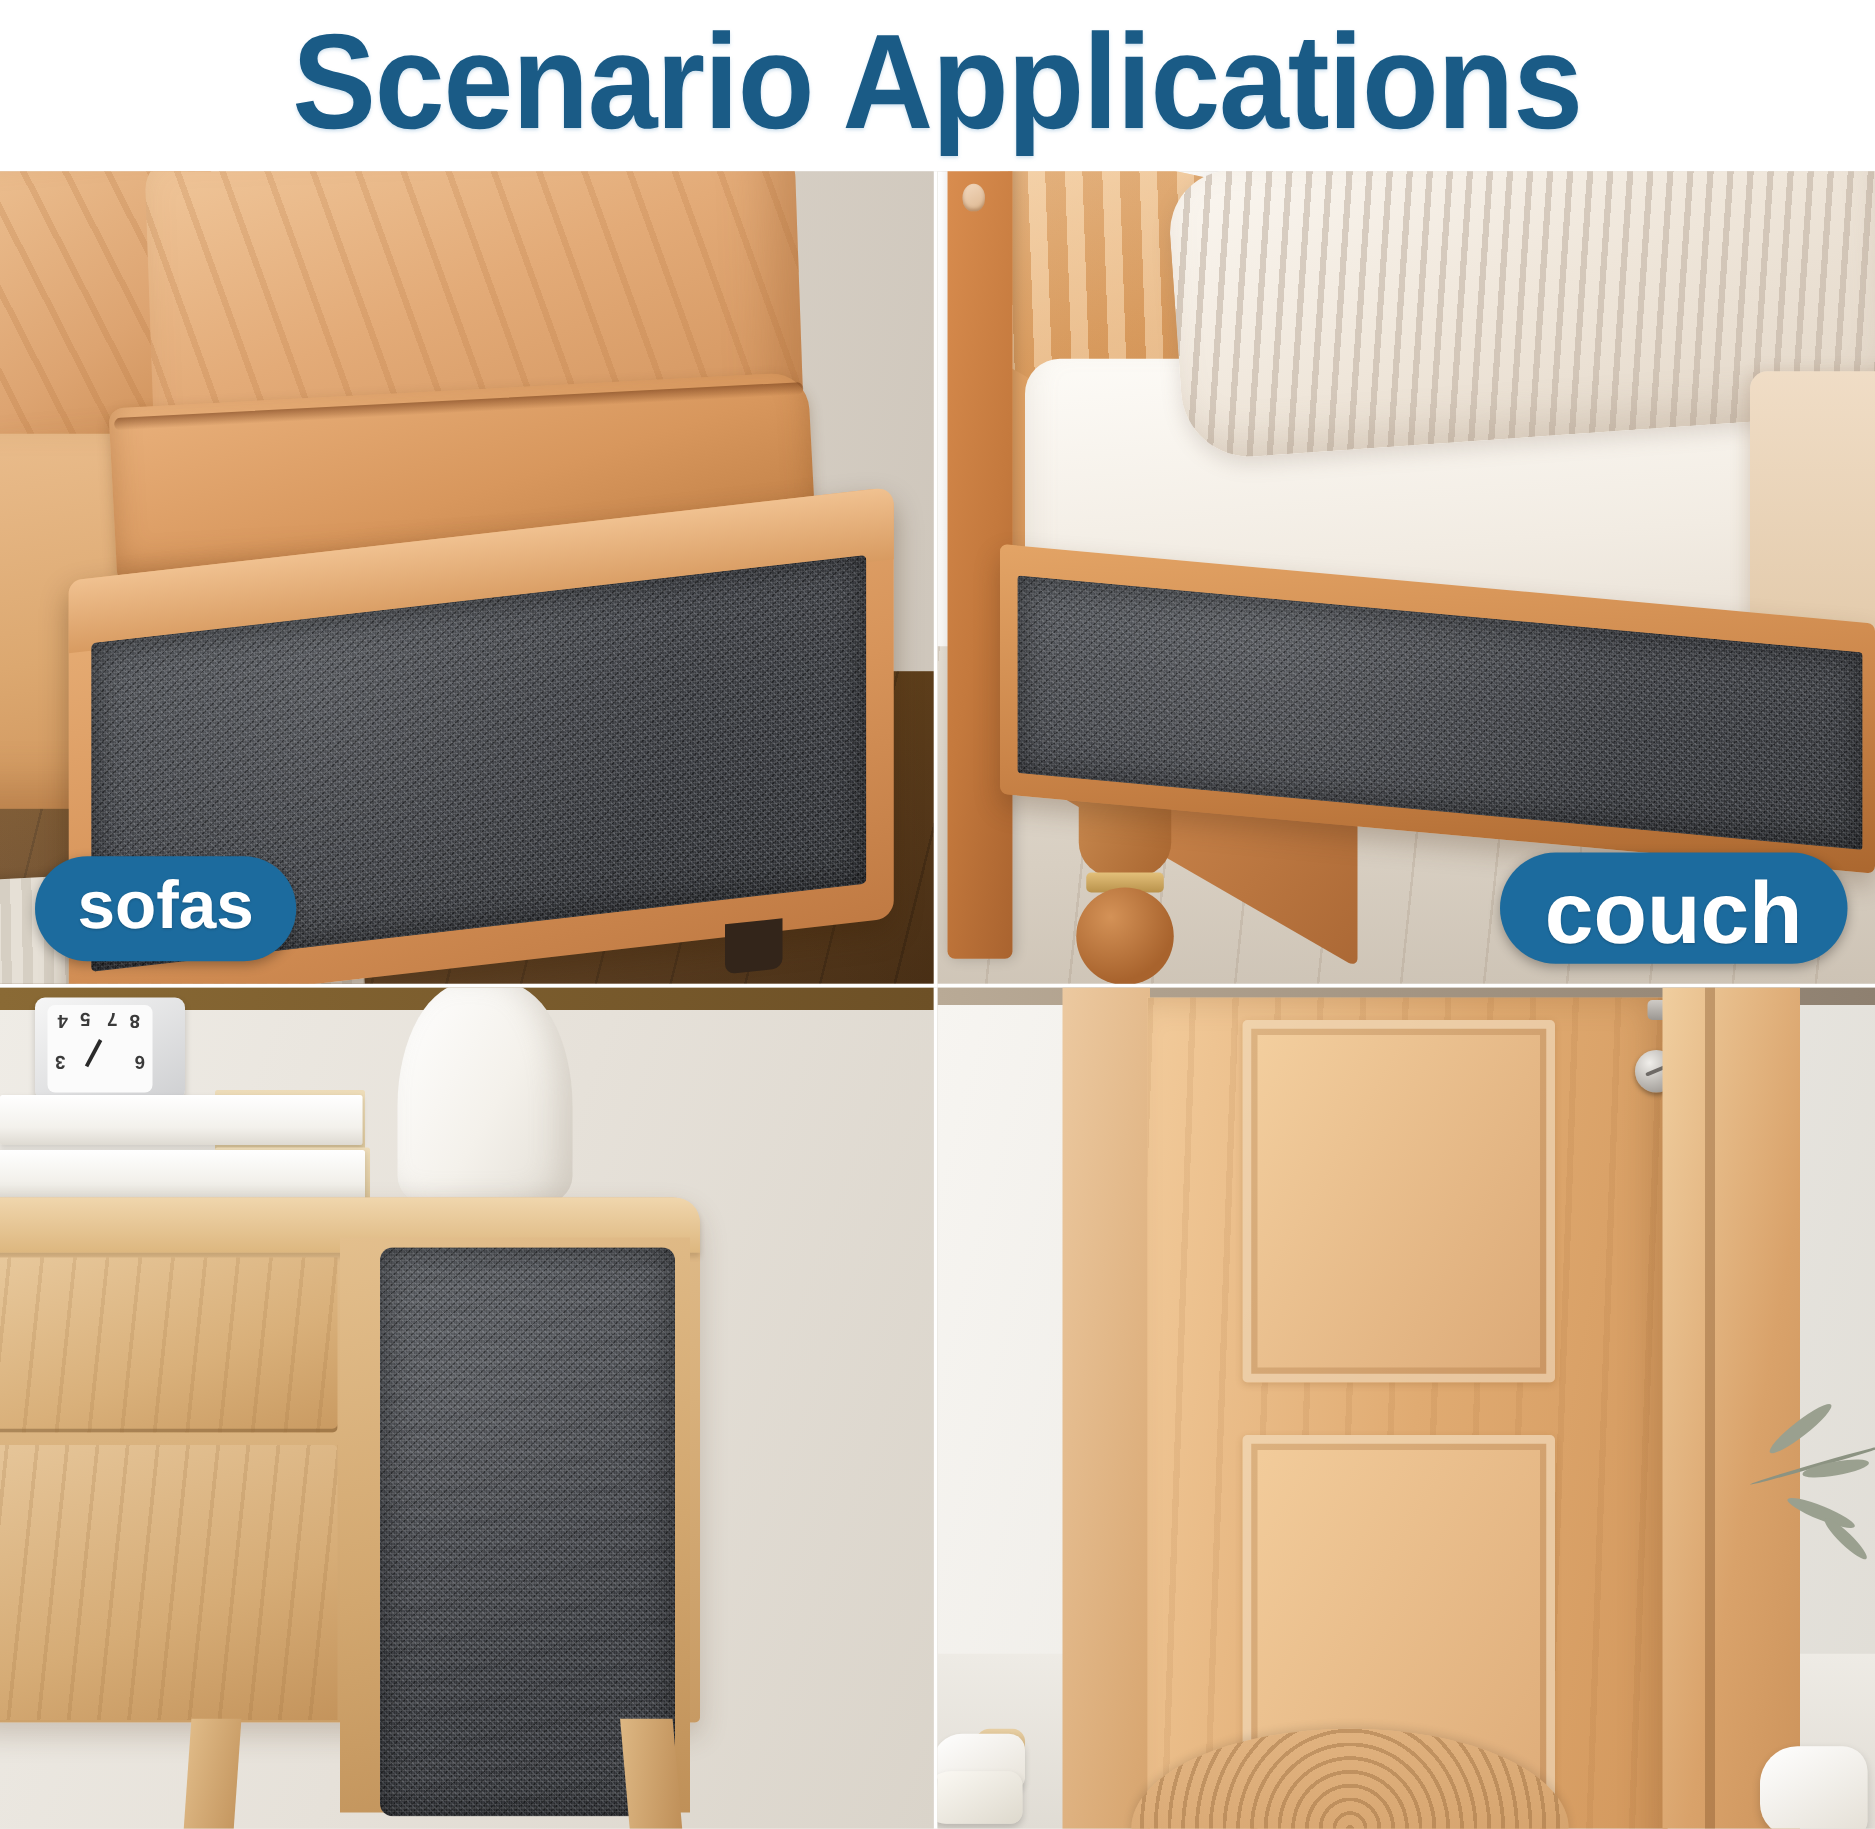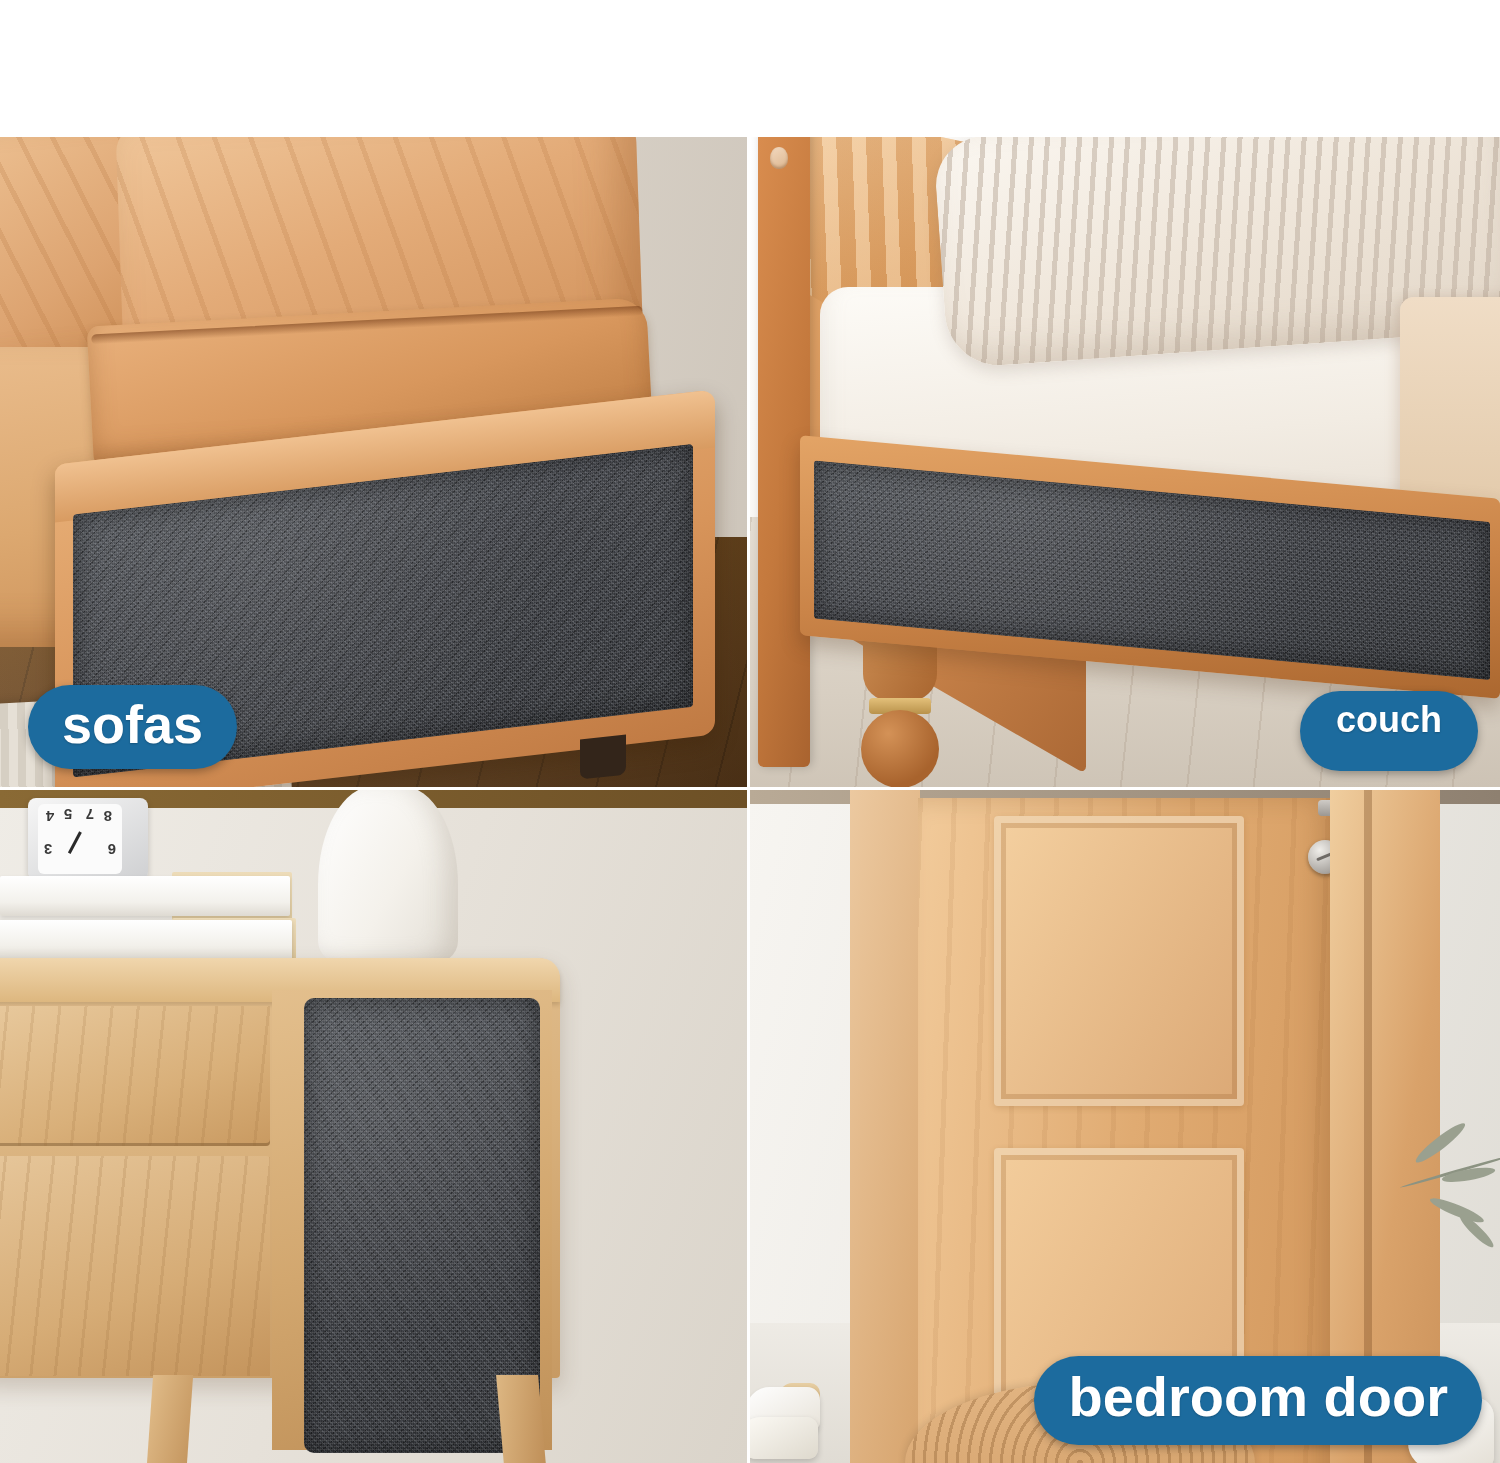--- a/index.html
+++ b/index.html
@@ -472,29 +472,32 @@
     color:#ffffff;
     font-family:"Liberation Sans Narrow","Liberation Sans",sans-serif;
     font-weight:bold;
     border-radius:999px;
     white-space:nowrap;
     box-shadow:0 3px 9px rgba(0,0,0,.30);
     text-shadow:0 1px 2px rgba(0,0,0,.22);
     z-index:6;
   }
   .pill-sofas{ left:28px; bottom:18px; font-size:54px; padding:8px 34px 14px; }
-  .pill-couch{ right:22px; bottom:16px; font-size:36px; padding:8px 36px 30px; }
+  .pill-couch{ right:22px; bottom:16px; font-size:70px; padding:8px 36px 1px; }
   .pill-compartment{ left:26px; bottom:18px; font-size:56px; padding:8px 34px 16px; }
   .pill-bedroomdoor{ right:18px; bottom:18px; font-size:56px; padding:8px 34px 16px; }
 </style>
 </head>
 <body>
 
 <div class="page">
 
+  <div class="title-bar">
+    <div class="title">Scenario Applications</div>
+  </div>
 
   <div class="grid">
 
     <div class="panel p-tl">
       <div class="scene">
         <div class="s1-wall"></div>
         <div class="s1-floor"></div>
         <div class="s1-rug"></div>
         <div class="s1-cushion-left"></div>
         <div class="s1-cushion-back"></div>
@@ -589,17 +592,16 @@
         </div>
         <div class="s4-rug"></div>
 
         <div class="s4-shoe">
           <div class="tan"></div>
           <div class="a"></div>
           <div class="b"></div>
         </div>
         <div class="s4-shoe2"></div>
       </div>
-      <div class="pill pill-bedroomdoor">bedroom door</div>
     </div>
 
   </div>
 </div>
 
 </body></html>

